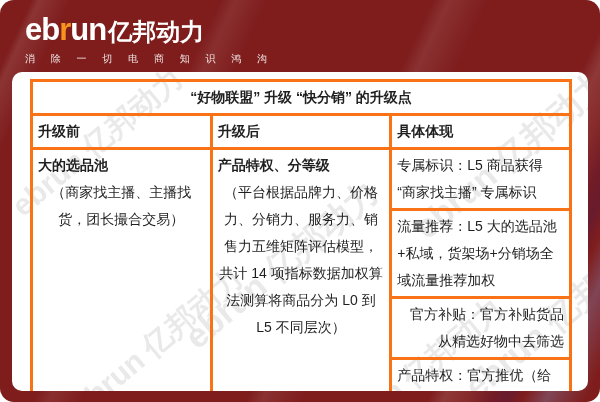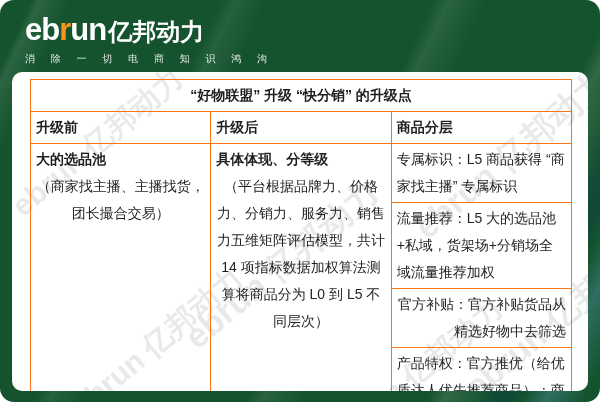--- a/index.html
+++ b/index.html
@@ -1,21 +1,21 @@
 <!DOCTYPE html>
 <html><head>
 <meta charset="utf-8">
 <style>
   * { margin: 0; padding: 0; box-sizing: border-box; }
   html, body { background: #ffffff; font-family: "Liberation Sans", sans-serif; }
 
   .banner {
     position: relative;
     width: 600px; height: 402px;
-    background: #14532d;
+    background: #7f1d1d;
     border-radius: 14px;
     overflow: hidden;
   }
   .streaks {
     position: absolute; inset: 0;
     background:
       linear-gradient(115deg, transparent 4%, rgba(255,255,255,0.10) 5%, transparent 9%),
       linear-gradient(115deg, transparent 28%, rgba(255,255,255,0.08) 30%, transparent 34%),
       linear-gradient(115deg, transparent 55%, rgba(255,255,255,0.09) 57%, transparent 62%),
       linear-gradient(115deg, transparent 78%, rgba(255,255,255,0.12) 80%, transparent 86%),
@@ -64,21 +64,21 @@
 
   table.upgrade {
     position: relative;
     border-collapse: collapse;
     margin: 7px 0 0 18px;
     width: 542px;
     table-layout: fixed;
     color: #1f1f1f;
   }
   table.upgrade td {
-    border: 1px solid #f97316;
+    border: 3px solid #f97316;
     vertical-align: top;
     padding: 2px 5px;
     font-size: 14px;
     line-height: 27px;
   }
   td.title-cell {
     text-align: center; font-weight: bold; font-size: 15px;
     height: 31px; line-height: 26px; vertical-align: middle;
     border-bottom: 1px solid #2a2a2a;
   }
@@ -119,29 +119,29 @@
     <div class="wm wm6">ebrun 亿邦动力</div>
 
     <table class="upgrade">
       <tbody>
           <tr>
         <td class="title-cell" colspan="3">“好物联盟” 升级 “快分销” 的升级点</td>
       </tr>
       <tr>
         <td class="head-cell col-before">升级前</td>
         <td class="head-cell col-after">升级后</td>
-        <td class="head-cell col-detail">商品分层</td>
+        <td class="head-cell col-detail">具体体现</td>
       </tr>
       <tr class="detail-row-1">
         <td class="col-before" rowspan="4">
           <span class="cell-heading">大的选品池</span>
           <span class="cell-desc">（商家找主播、主播找货，团长撮合交易）</span>
         </td>
         <td class="col-after" rowspan="4">
-          <span class="cell-heading">具体体现、分等级</span>
+          <span class="cell-heading">产品特权、分等级</span>
           <span class="cell-desc">（平台根据品牌力、价格力、分销力、服务力、销售力五维矩阵评估模型，共计 14 项指标数据加权算法测算将商品分为 L0 到 L5 不同层次）</span>
         </td>
         <td class="col-detail">专属标识：L5 商品获得 “商家找主播” 专属标识</td>
       </tr>
       <tr class="detail-row-2">
         <td class="col-detail">流量推荐：L5 大的选品池+私域，货架场+分销场全域流量推荐加权</td>
       </tr>
       <tr class="detail-row-3">
         <td class="col-detail">官方补贴：官方补贴货品从精选好物中去筛选</td>
       </tr>

